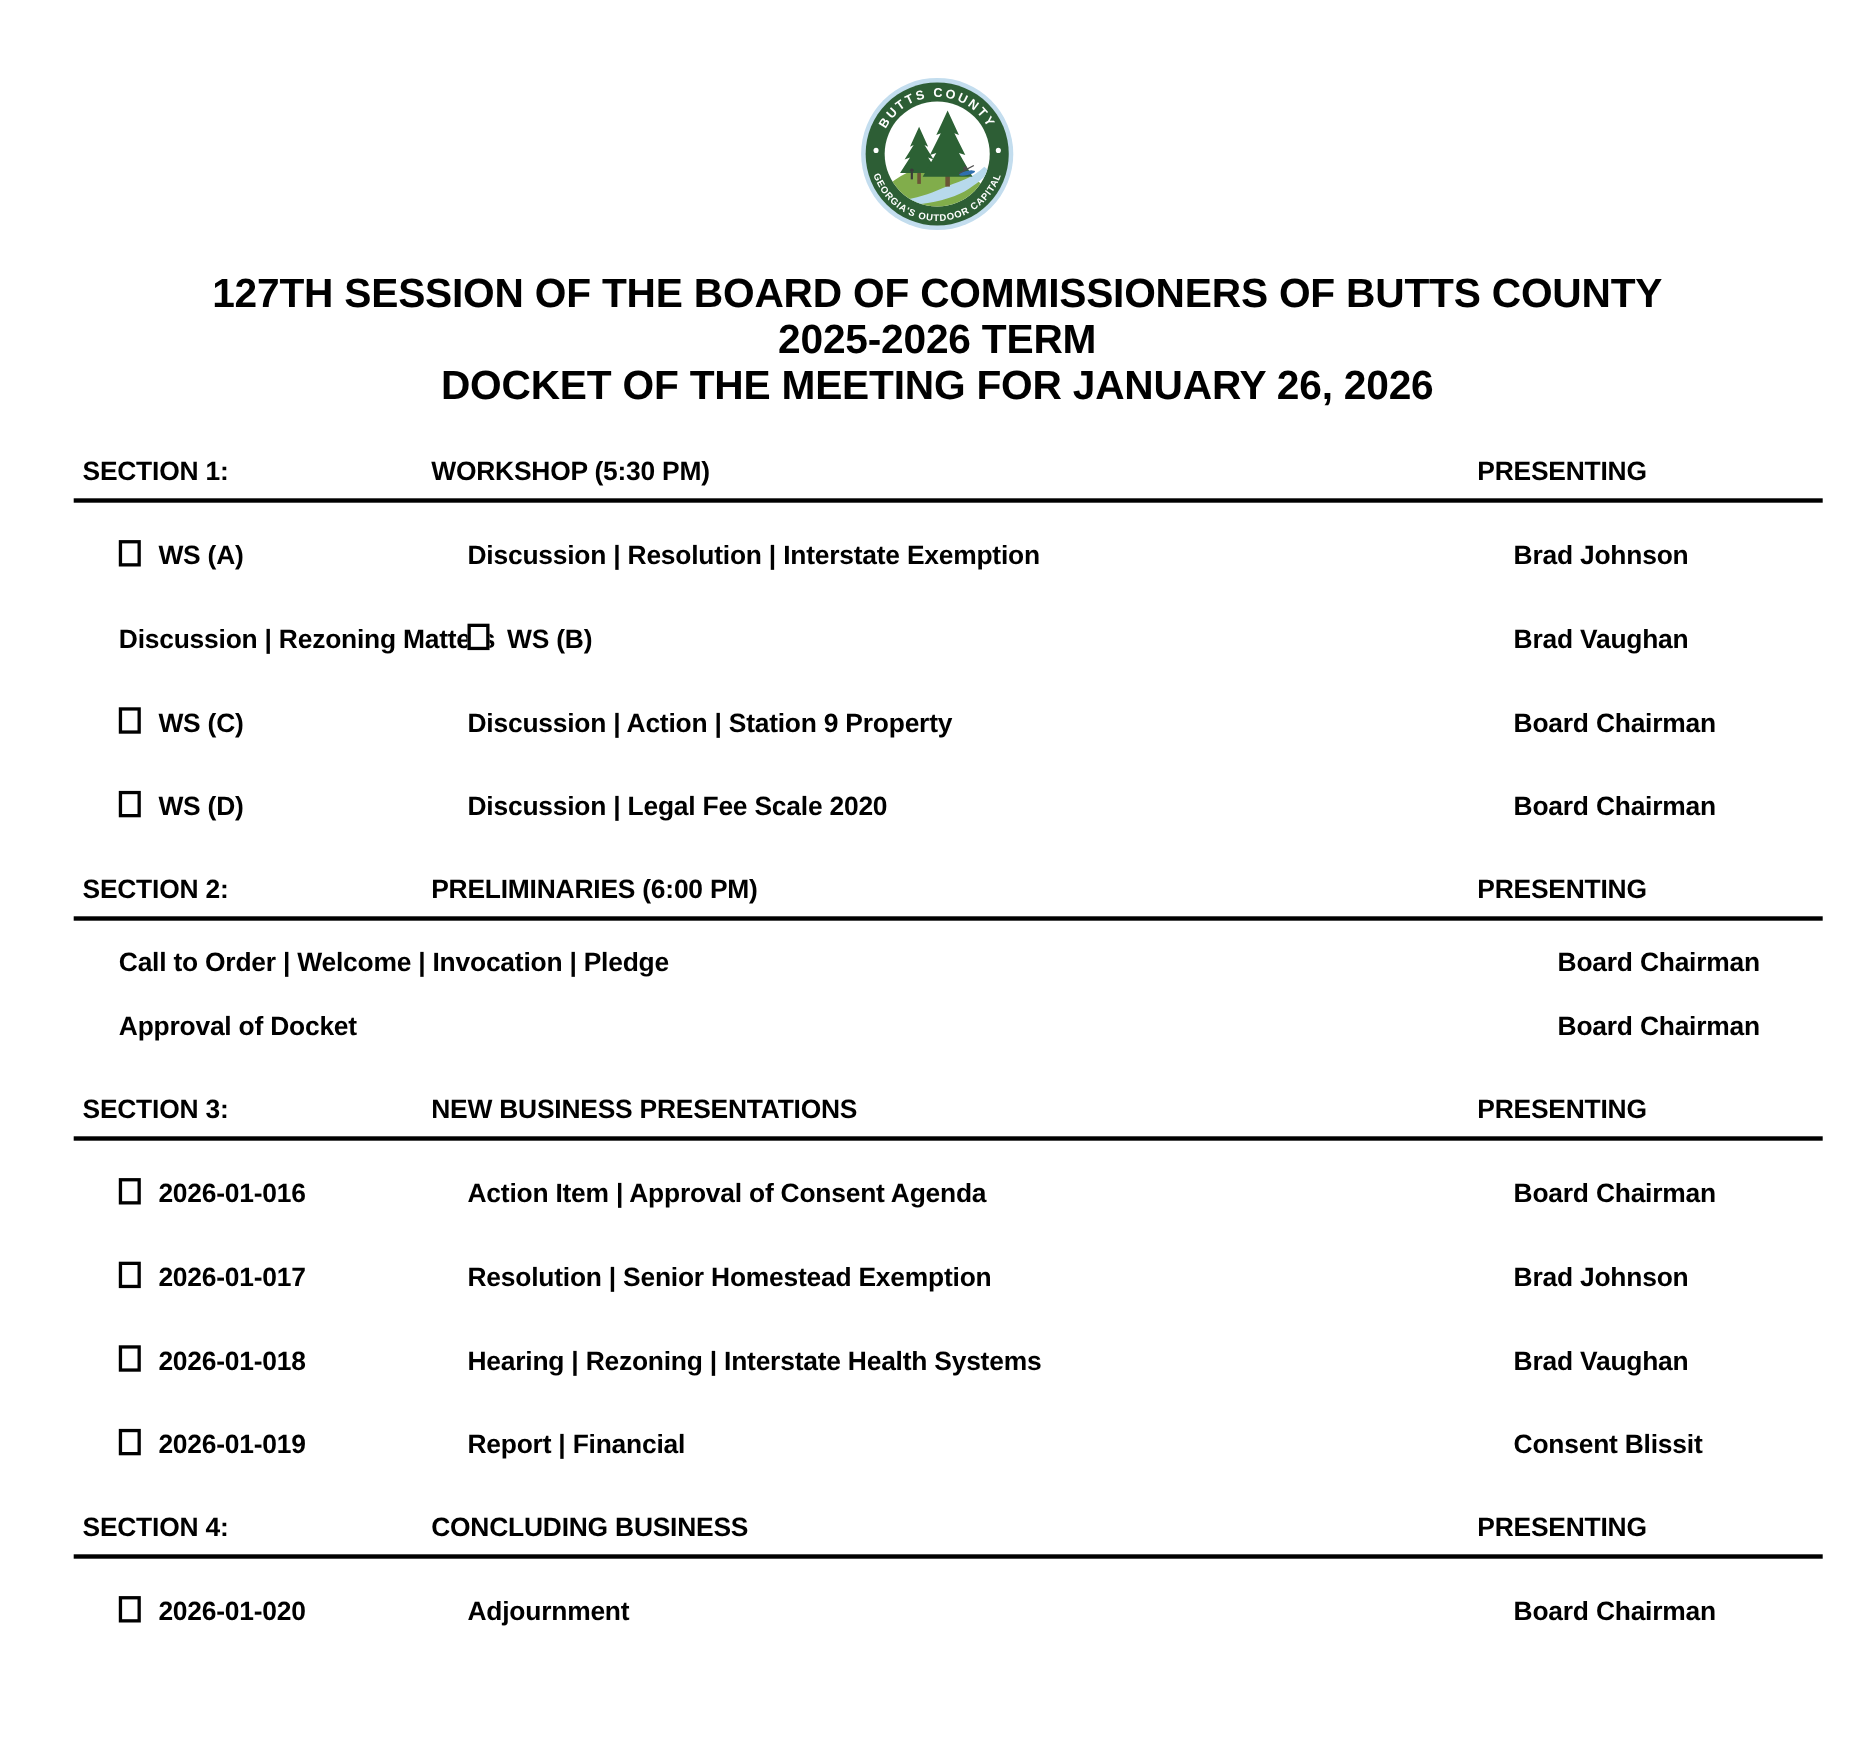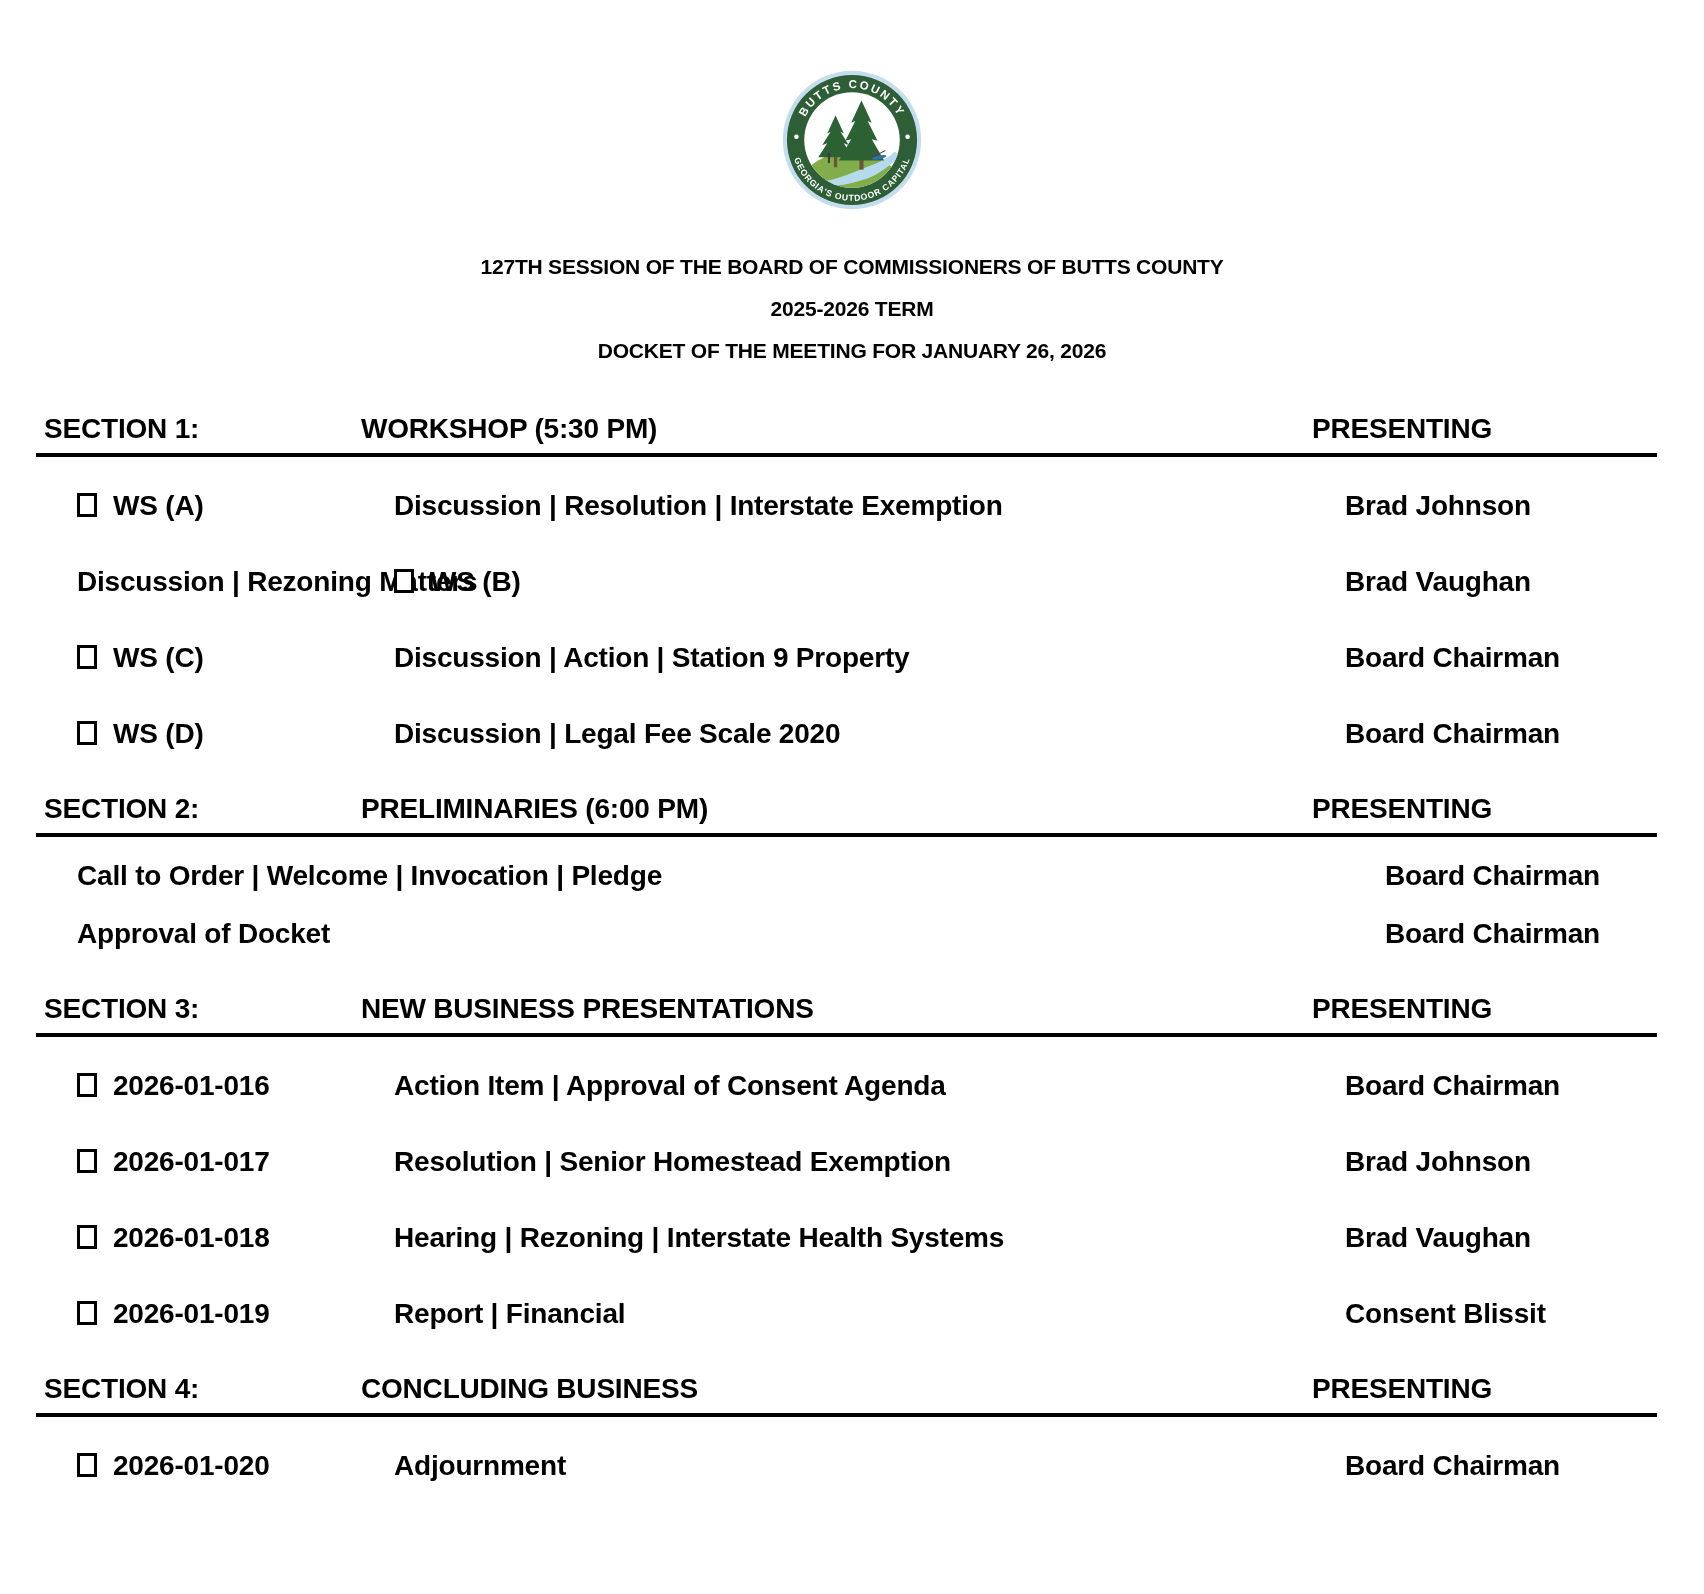--- a/index.html
+++ b/index.html
@@ -32,28 +32,28 @@
   .seal-text-bot {
     font-family: "Liberation Sans", sans-serif;
     font-weight: bold;
     font-size: 10.5px;
     letter-spacing: 0.9px;
     fill: #ffffff;
   }
   .title-block {
     margin-top: 36px;
     text-align: center;
-    font-size: 21px;
+    font-size: 37px;
     line-height: 42px;
     letter-spacing: -0.2px;
   }
   .doc-body {
-    margin-left: 44px;
+    margin-left: 75px;
     margin-right: 47px;
-    font-size: 28px;
+    font-size: 24px;
     letter-spacing: -0.2px;
   }
   .row {
     display: grid;
     grid-template-columns: 317px 951px 314px;
     align-items: start;
     line-height: 36px;
   }
   .header-row { margin-top: 39px; }
   .rule {

